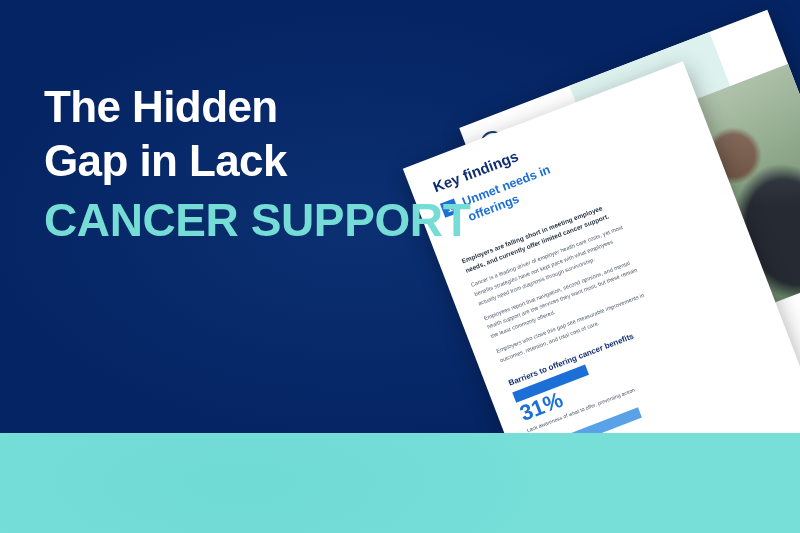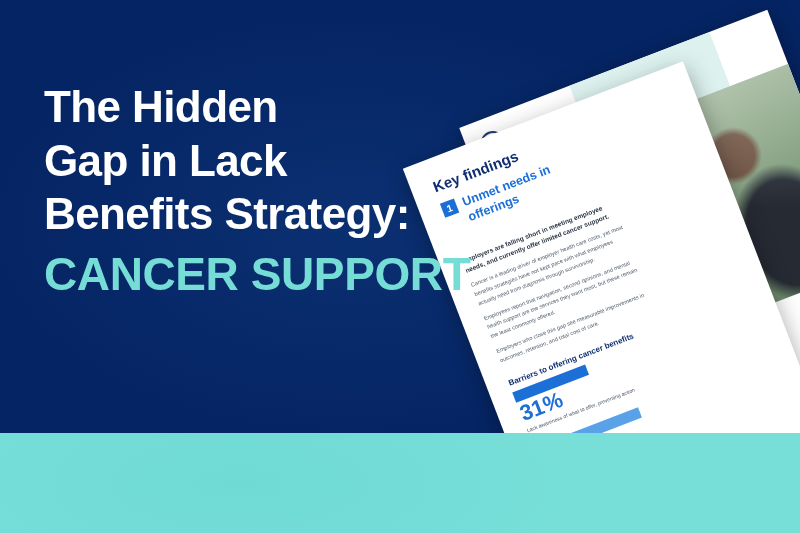--- a/index.html
+++ b/index.html
@@ -332,17 +332,16 @@
 
         </div>
       </div>
 
     </div>
   </div>
 
   <div class="headline">
     <span class="headline-line">The Hidden</span>
     <span class="headline-line">Gap in Lack</span>
-    <span class="headline-line">Benefits Strategy:</span>
     <span class="subhead">CANCER SUPPORT</span>
   </div>
 
 </div>
 
 </body></html>

